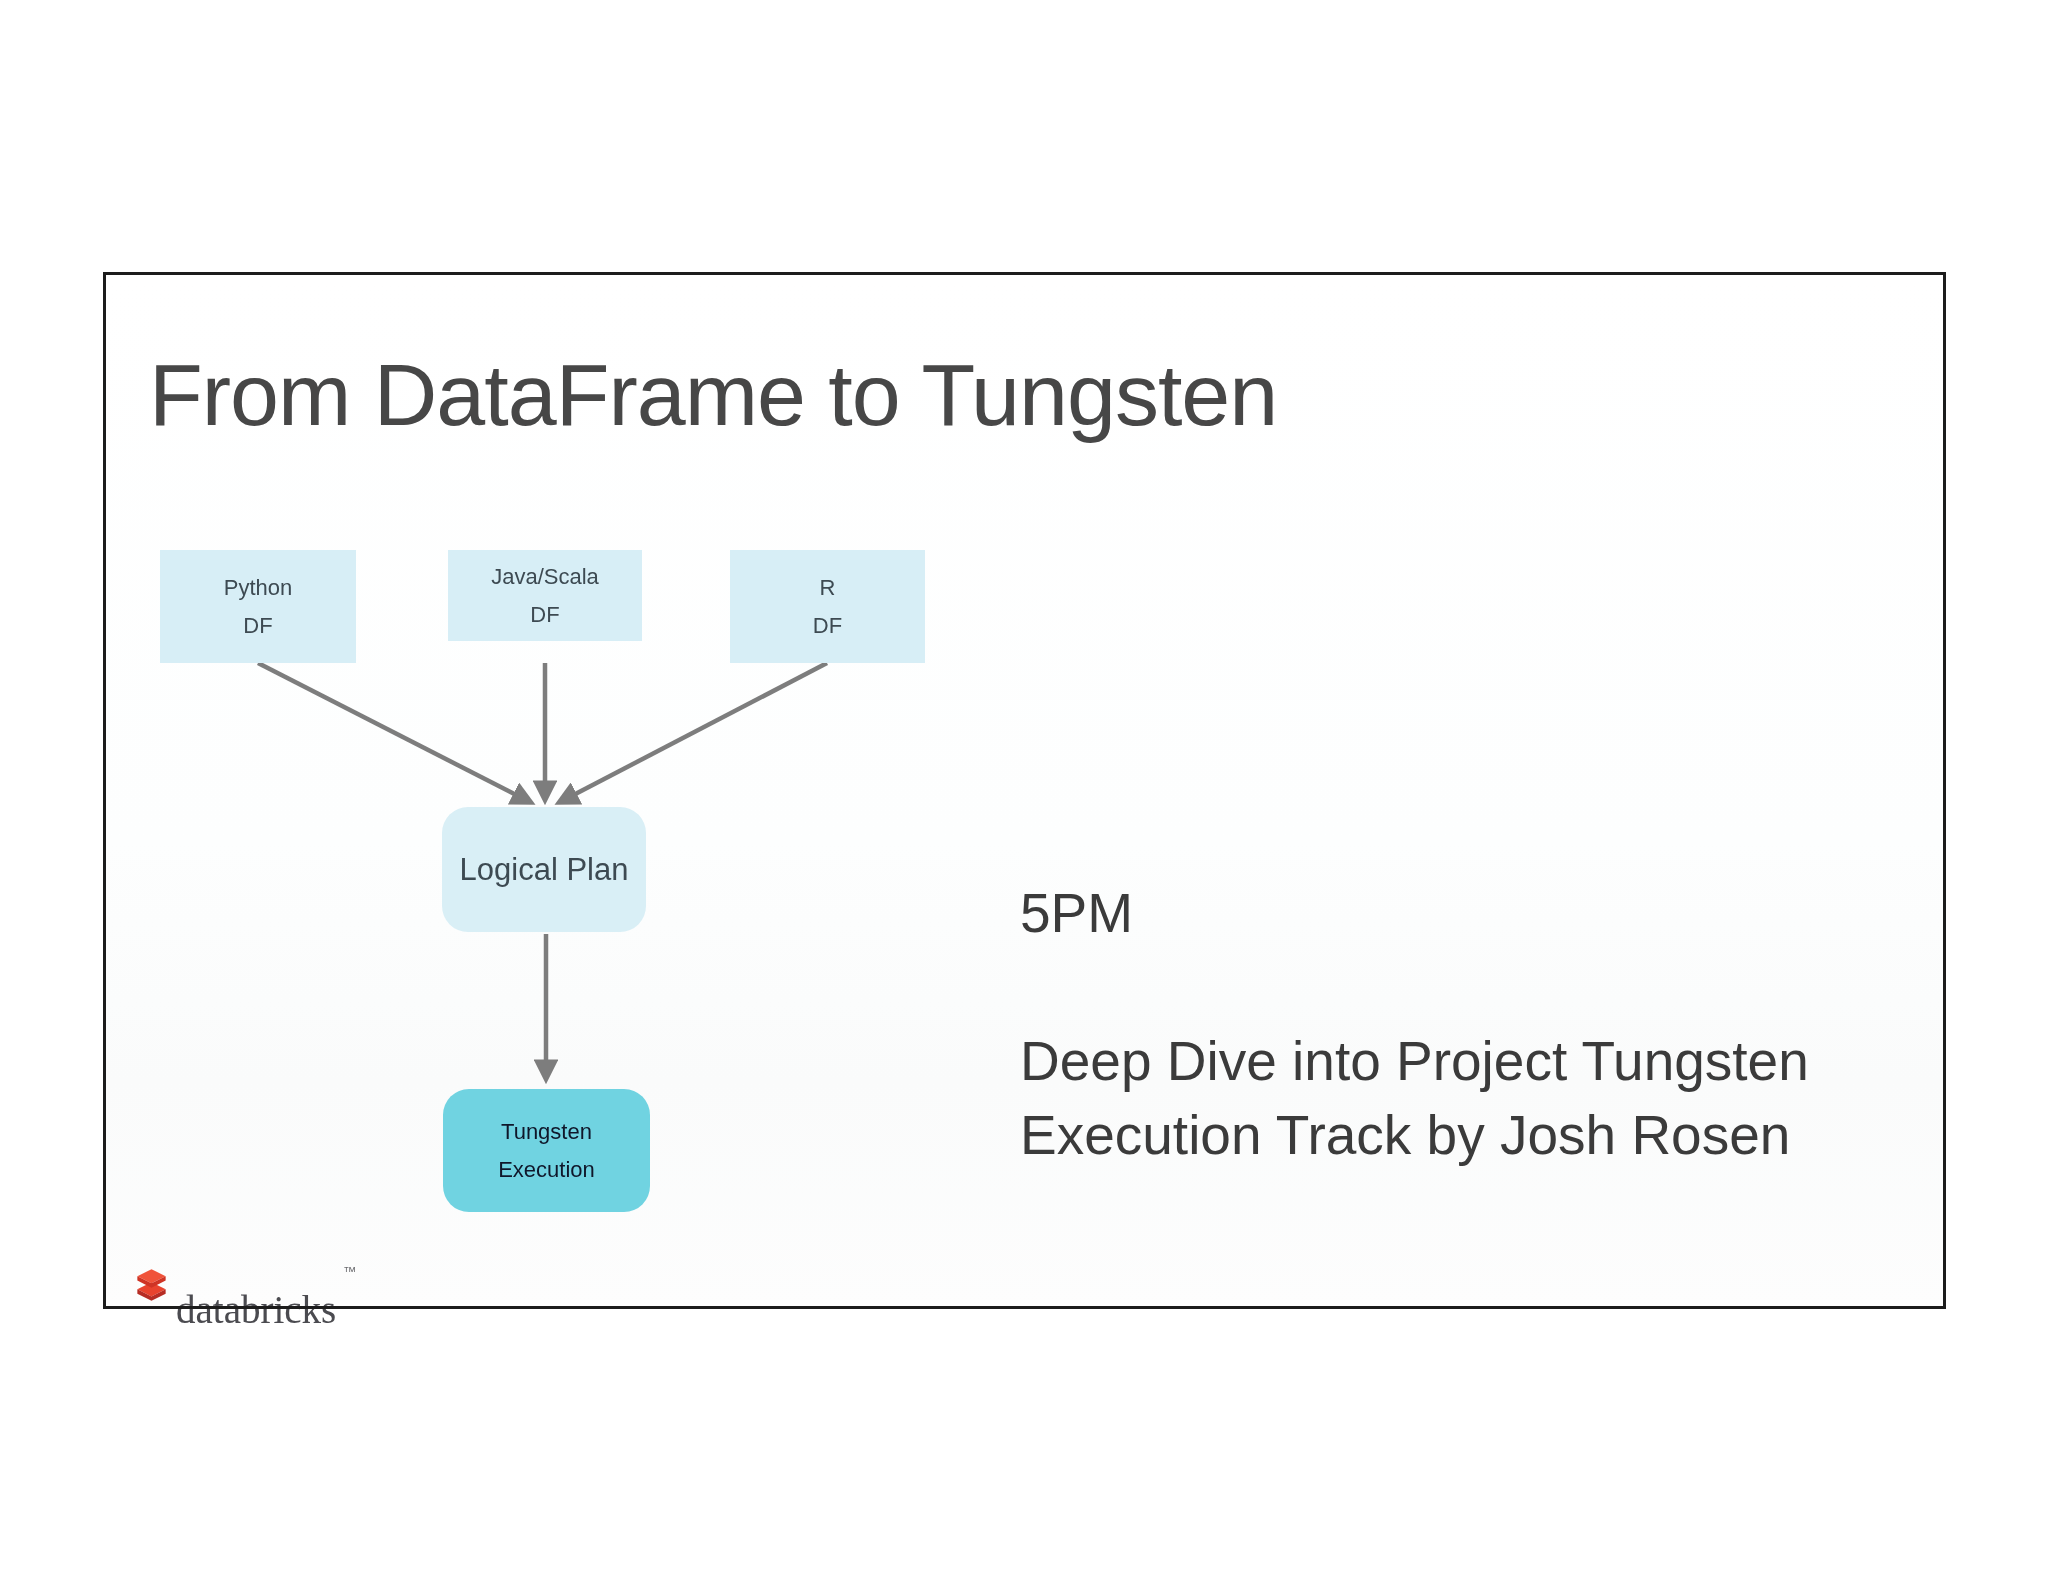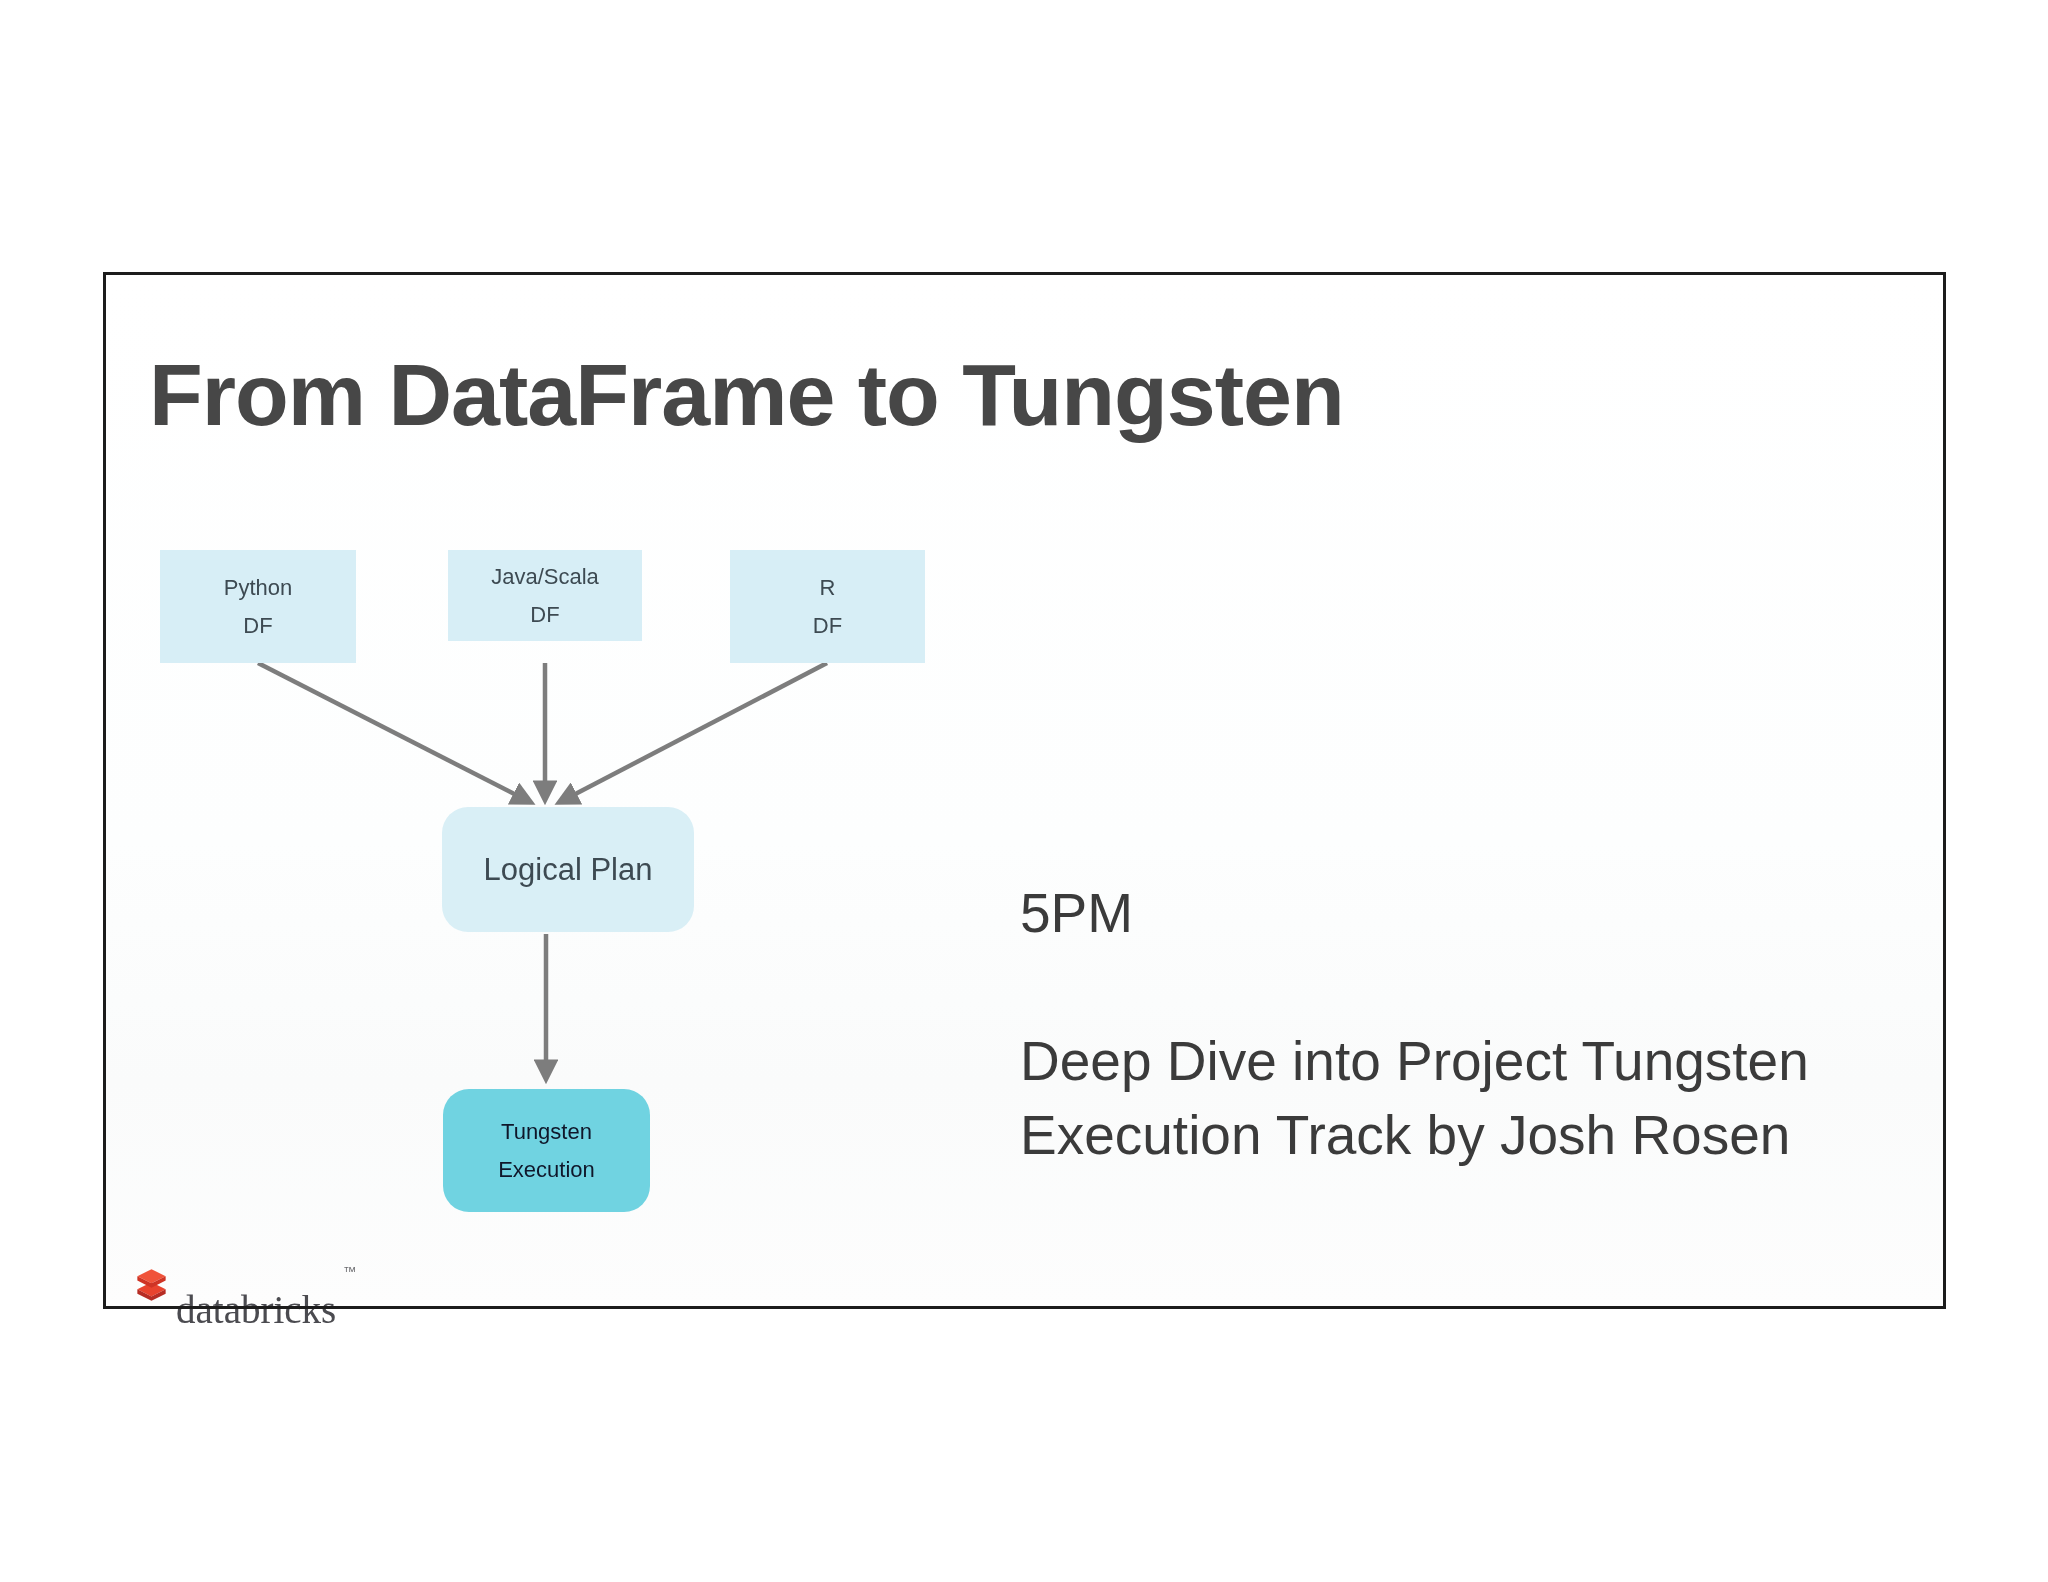--- a/index.html
+++ b/index.html
@@ -9,34 +9,34 @@
   }
   .slide{
     position:absolute;left:103px;top:272px;width:1843px;height:1037px;
     background:linear-gradient(180deg,#ffffff 0%,#fdfefe 55%,#fafbfb 78%,#fdfdfd 100%);
   }
   .slide-border{
     position:absolute;inset:0;border:3px solid #1c1c1c;pointer-events:none;
   }
   .slide-title{
     position:absolute;left:46px;top:72px;
-    font-size:88px;font-weight:700;color:#474747;letter-spacing:-1px;
+    font-size:88px;font-weight:400;color:#474747;letter-spacing:-1px;
     white-space:nowrap;
   }
   .node{
     position:absolute;display:flex;flex-direction:column;
     align-items:center;justify-content:center;
     background:#d7eef6;color:#3d4a52;
     font-size:22px;line-height:38px;font-weight:300;text-align:center;
   }
   .node-python{left:57px;top:278px;width:196px;height:113px;}
   .node-java  {left:345px;top:278px;width:194px;height:91px;}
   .node-r     {left:627px;top:278px;width:195px;height:113px;}
   .node-logical{
-    left:339px;top:535px;width:252px;height:125px;
+    left:339px;top:535px;width:204px;height:125px;
     border-radius:26px;font-size:31px;background:#d9eff6;text-align:right;
   }
   .node-tungsten{
     left:340px;top:817px;width:207px;height:123px;
     border-radius:26px;background:#70d3e1;color:#0f172a;
   }
   .edges-svg{position:absolute;left:0;top:0;pointer-events:none;}
   .side-text{
     position:absolute;left:869px;top:604px;
     font-size:55px;line-height:74px;font-weight:300;color:#3b3b3b;

